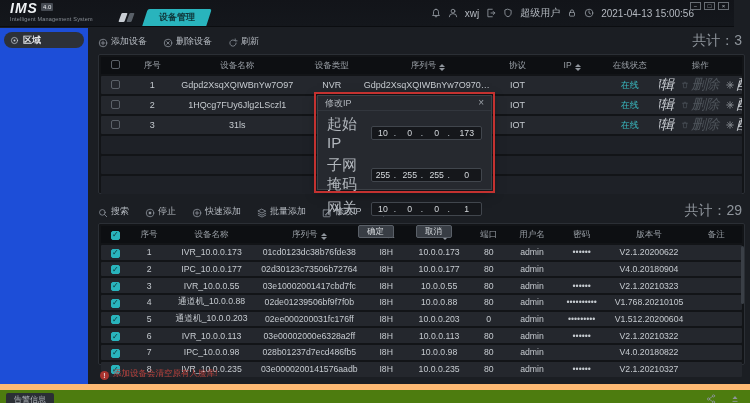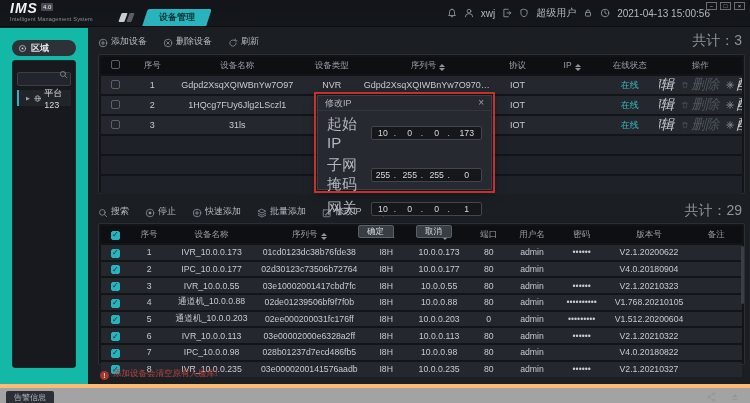--- a/index.html
+++ b/index.html
@@ -1,39 +1,39 @@
 <!DOCTYPE html>
 <html><head>
 <meta charset="utf-8">
 <style>
   *{margin:0;padding:0;box-sizing:border-box;}
   html,body{width:750px;height:403px;overflow:hidden;}
   body{font-family:"Liberation Sans","DejaVu Sans",sans-serif;background:#1b1e23;color:#c6cbd0;position:relative;}
   .svgi{display:inline-block;vertical-align:middle;stroke:currentColor;fill:none;stroke-width:1.3;stroke-linecap:round;stroke-linejoin:round;}
 
   
-  #topbar{position:absolute;left:0;top:0;right:0;height:27px;background:linear-gradient(#121419,#14171c);border-bottom:1px solid #0b0d10;z-index:5;}
+  #topbar{position:absolute;left:0;top:0;right:16px;height:27px;background:linear-gradient(#121419,#14171c);border-bottom:1px solid #0b0d10;z-index:5;}
   .logo{position:absolute;left:10px;top:2px;color:#eef1f3;}
   .logo-row{display:flex;align-items:flex-start;line-height:13px;}
   .logo-main{font-style:italic;font-weight:bold;font-size:14px;letter-spacing:1px;}
   .logo-badge{background:#454a52;color:#e8eaec;font-size:6px;padding:0 2px;border-radius:1px;margin-left:3px;margin-top:1px;line-height:8px;}
   .logo-sub{font-size:5.5px;color:#8b9198;letter-spacing:.2px;margin-top:1px;}
   .tabstrip{position:absolute;left:116px;bottom:0;display:flex;align-items:flex-end;gap:12px;height:17px;}
   .grid-icon{display:inline-flex;gap:2px;transform:skewX(-20deg);margin-bottom:4px;margin-left:4px;}
   .grid-icon b{width:6px;height:9px;background:#c9ced4;border-radius:1px;}
   .grid-icon b:last-child{background:#596068;width:5px;}
   .tab{height:17px;background:#29b4bd;transform:skewX(-18deg);border-radius:2px 2px 0 0;}
   .tab>span{display:block;transform:skewX(18deg);padding:0 14px;line-height:17px;font-size:9px;font-weight:bold;color:#0f3538;}
   .topright{position:absolute;right:40px;top:6px;display:flex;align-items:center;gap:7px;font-size:10px;color:#b4b9c0;}
   .topright .svgi{color:#9aa0a7;}
   .winctrl{position:absolute;right:5px;top:2px;display:flex;gap:3px;}
   .winctrl span{width:11px;height:8px;border:1px solid #686d74;color:#b4b9c0;font-size:6px;line-height:6px;display:flex;align-items:center;justify-content:center;}
 
   
-  #sidebar{position:absolute;left:0;top:28px;width:88px;bottom:19px;background:#14b8a6;padding:12px;}
+  #sidebar{position:absolute;left:0;top:28px;width:88px;bottom:19px;background:#1d4ed8;padding:4px;}
   .region-bar{height:16px;background:#2d3138;border-radius:8px;display:flex;align-items:center;padding:0 6px;gap:4px;}
   .region-bar .txt{font-size:9px;font-weight:bold;color:#dfe2e6;}
   .region-bar .svgi{color:#c6cbd1;}
   .side-panel{margin-top:4px;background:#17191e;border:1px solid #24272d;border-radius:3px;height:calc(100% - 24px);padding:6px 4px;}
   .side-search{position:relative;height:14px;}
   .side-search input{width:100%;height:14px;background:#22262c;border:1px solid #3a3f46;border-radius:2px;color:#c6cbd0;font-size:8px;padding:0 14px 0 4px;outline:none;}
   .side-search .svgi{position:absolute;right:3px;top:2.5px;color:#8f959c;}
   .tree-item{margin-top:9px;height:16px;display:flex;align-items:center;position:relative;padding-left:9px;background:#212429;}
   .tree-item::before{content:"";position:absolute;left:0;top:0;width:2px;height:100%;background:#29b4bd;}
   .tree-arrow{font-size:5px;color:#9aa0a7;margin-right:4px;}
@@ -72,21 +72,21 @@
   .ops{display:flex;justify-content:center;gap:7px;font-size:14px;}
   .op{display:flex;align-items:center;gap:2px;color:#cdd1d6;}
   .op .svgi{color:#b4b9c0;}
   .op.disabled,.op.disabled .svgi{color:#4e545b;}
   .scrollbar{position:absolute;right:0;top:22px;width:3px;height:58px;background:#3a3f46;border-radius:2px;}
 
   .warnline{position:absolute;left:10px;top:340px;display:flex;align-items:flex-end;gap:4px;font-size:8.5px;color:#b8403c;}
   .warnicon{width:9px;height:9px;border-radius:50%;background:#a8332f;color:#e8d6d5;font-size:7px;font-weight:bold;display:inline-flex;align-items:center;justify-content:center;line-height:9px;}
 
   
-  #statusbar{position:absolute;left:0;right:0;bottom:0;height:19px;background:#a3a3a3;border-top:4px solid #fdba74;}
+  #statusbar{position:absolute;left:0;right:0;bottom:0;height:19px;background:#4d7c0f;border-top:6px solid #fdba74;}
   .alarm-btn{position:absolute;left:6px;top:3px;height:13px;background:#2b2f35;border-radius:2px;padding:0 8px;font-size:8px;color:#b6bbc2;line-height:13px;}
   .sb-icons{position:absolute;right:10px;top:4px;display:flex;gap:14px;color:#8f959c;}
 
   
   #annotation{position:absolute;left:314px;top:92px;width:181px;height:101px;border:2px solid #c43230;z-index:60;pointer-events:none;}
   #dialog{position:absolute;left:317px;top:95px;width:175px;height:95px;background:#26292f;border:1px solid #3c4046;box-shadow:0 3px 10px rgba(0,0,0,.5);z-index:55;}
   .dlg-title{height:15px;display:flex;align-items:center;justify-content:space-between;padding:0 7px;border-bottom:1px solid #32363d;}
   .dlg-title .t{font-size:9px;color:#b2b7bd;}
   .dlg-title .x{font-size:10px;color:#9aa0a7;line-height:10px;}
   .dlg-body{padding:4px 9px 0 9px;}
@@ -153,38 +153,20 @@
   </div>
 </div>
 
 <div id="sidebar">
   <div class="region-bar">
     <svg class="svgi" width="9" height="9" viewBox="0 0 16 16">
         <circle cx="8" cy="8" r="5.5"></circle>
         <circle cx="8" cy="8" r="1.8" fill="currentColor" stroke="none"></circle>
       </svg>
     <span class="txt">区域</span>
-  </div>
-  <div class="side-panel">
-    <div class="side-search">
-      <input placeholder="" style="">
-      <svg class="svgi" width="9" height="9" viewBox="0 0 16 16">
-          <circle cx="7" cy="7" r="4.5"></circle>
-          <path d="M10.5 10.5L14 14"></path>
-        </svg>
-    </div>
-    <div class="tree-item">
-      <span class="tree-arrow">▶</span>
-      <svg class="svgi" width="9" height="9" viewBox="0 0 16 16">
-          <circle cx="8" cy="8" r="6"></circle>
-          <ellipse cx="8" cy="8" rx="2.5" ry="6"></ellipse>
-          <path d="M2 8h12"></path>
-        </svg>
-      <span class="tree-label">平台123</span>
-    </div>
   </div>
 </div>
 
 <div id="main">
 
   <div id="toolbar1" class="toolbar">
     <span class="titem">
       <svg class="svgi" width="10" height="10" viewBox="0 0 16 16">
           <circle cx="8" cy="8" r="6"></circle>
           <path d="M8 5v6M5 8h6"></path>

